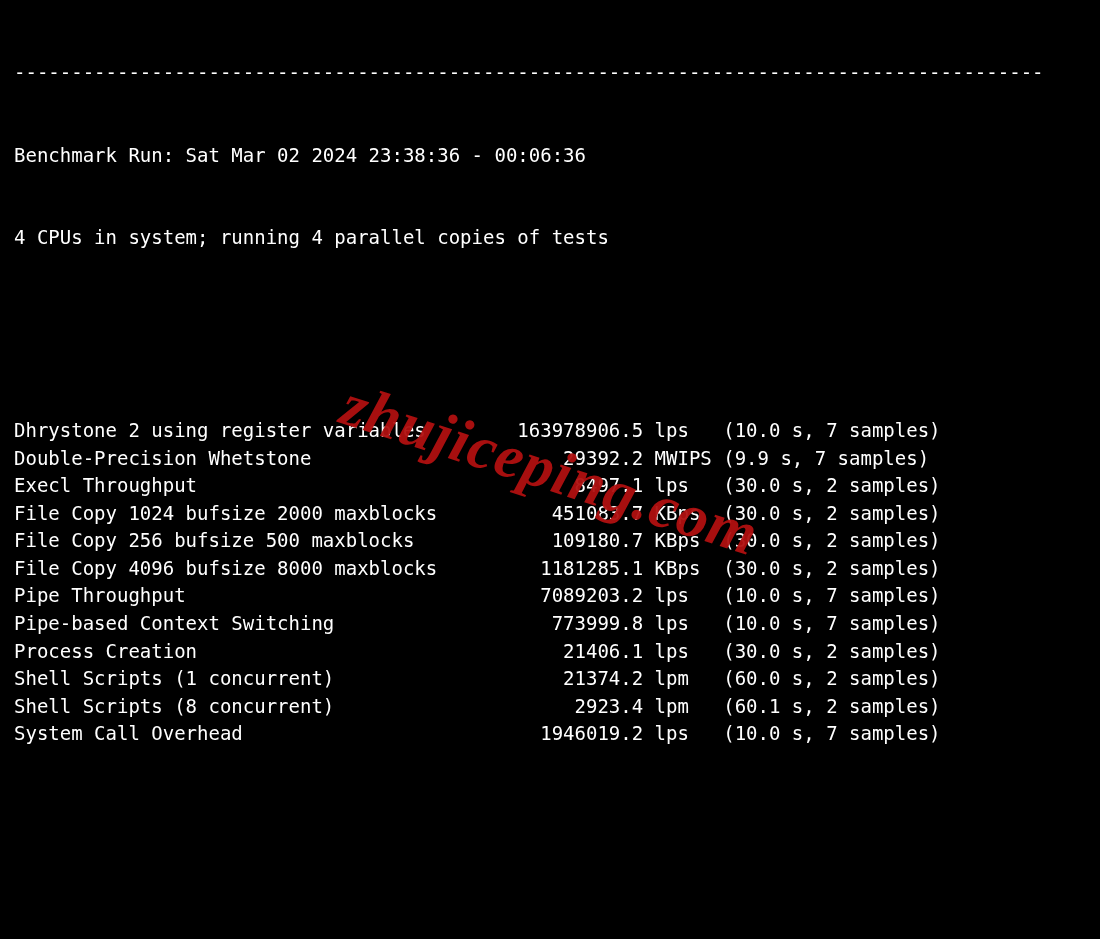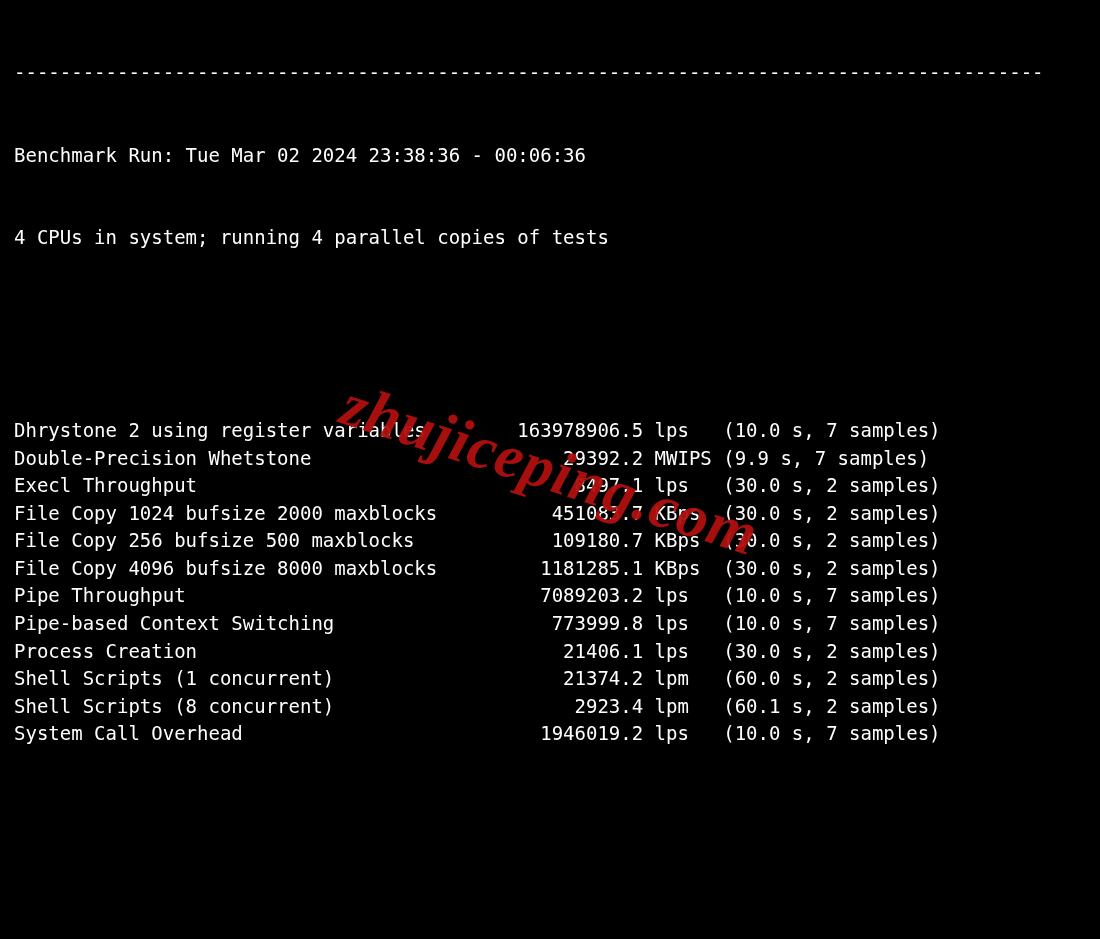--- a/index.html
+++ b/index.html
@@ -37,21 +37,21 @@
     user-select: none;
     letter-spacing: 1px;
   }
   .line, .row { white-space: pre; }
 </style>
 </head>
 <body>
 
 <div class="terminal">
   <div class="line">------------------------------------------------------------------------------------------</div>
-  <div class="line">Benchmark Run: Tue Mar 02 2024 23:38:36 - 00:06:36</div>
+  <div class="line">Benchmark Run: Sat Mar 02 2024 23:38:36 - 00:06:36</div>
   <div class="line">4 CPUs in system; running 4 parallel copies of tests</div>
   <div class="line"> </div>
 
   <div id="tests-block"><div class="row">Dhrystone 2 using register variables        163978906.5 lps   (10.0 s, 7 samples)</div><div class="row">Double-Precision Whetstone                      29392.2 MWIPS (9.9 s, 7 samples)</div><div class="row">Execl Throughput                                 8497.1 lps   (30.0 s, 2 samples)</div><div class="row">File Copy 1024 bufsize 2000 maxblocks          451083.7 KBps  (30.0 s, 2 samples)</div><div class="row">File Copy 256 bufsize 500 maxblocks            109180.7 KBps  (30.0 s, 2 samples)</div><div class="row">File Copy 4096 bufsize 8000 maxblocks         1181285.1 KBps  (30.0 s, 2 samples)</div><div class="row">Pipe Throughput                               7089203.2 lps   (10.0 s, 7 samples)</div><div class="row">Pipe-based Context Switching                   773999.8 lps   (10.0 s, 7 samples)</div><div class="row">Process Creation                                21406.1 lps   (30.0 s, 2 samples)</div><div class="row">Shell Scripts (1 concurrent)                    21374.2 lpm   (60.0 s, 2 samples)</div><div class="row">Shell Scripts (8 concurrent)                     2923.4 lpm   (60.1 s, 2 samples)</div><div class="row">System Call Overhead                          1946019.2 lps   (10.0 s, 7 samples)</div></div>
 
   <div class="line"> </div>
 
   
   
 

